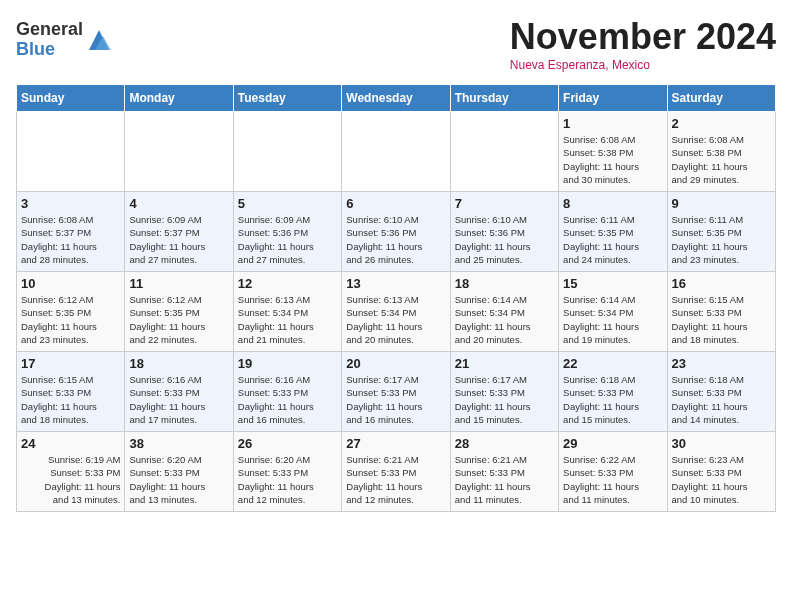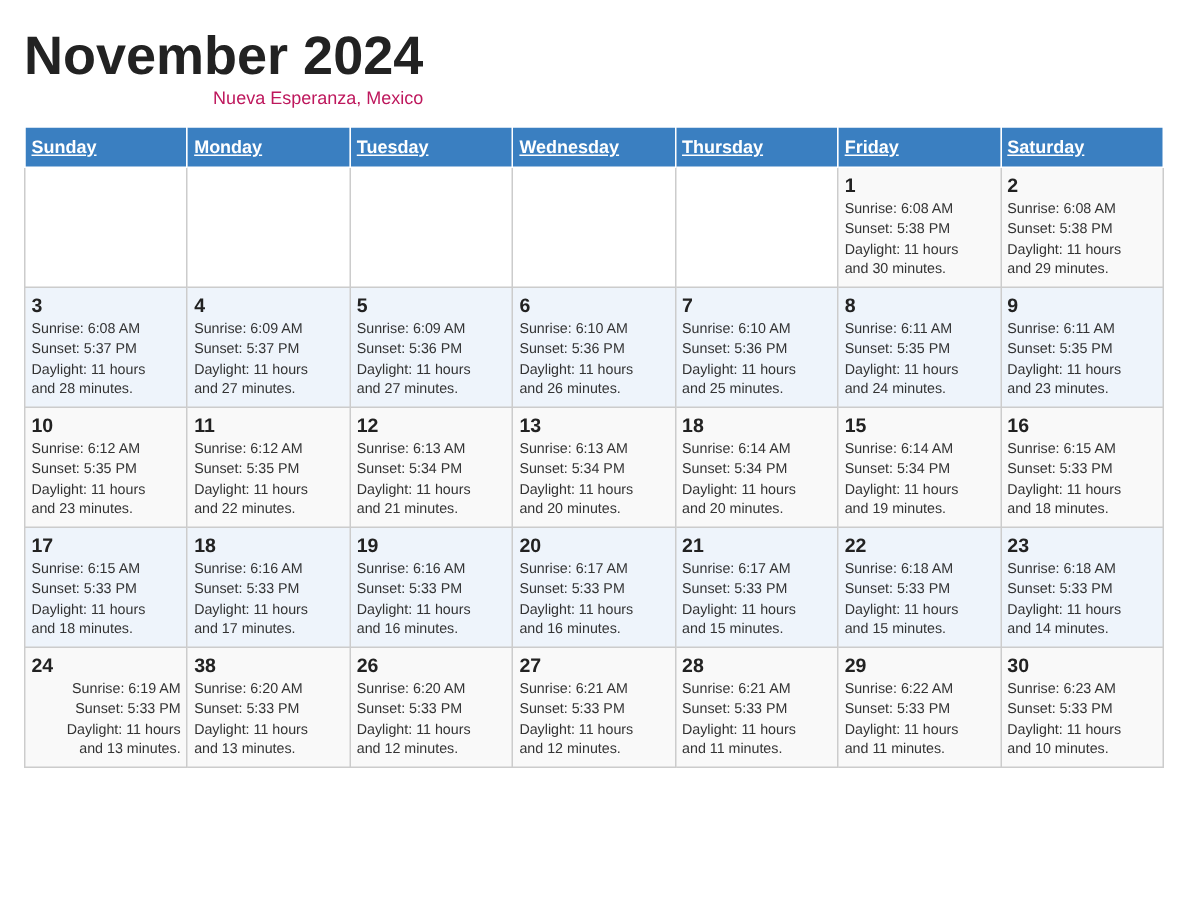--- a/index.html
+++ b/index.html
@@ -35,21 +35,20 @@
       font-size: 18px;
       font-weight: bold;
       color: #3a7fc1;
     }
     .logo-icon {
       width: 28px;
       height: 28px;
       margin-left: 2px;
     }
     .title-block {
-      text-align: right;
     }
     .month-title {
       font-size: 36px;
       font-weight: bold;
       color: #222;
     }
     .subtitle {
       font-size: 12px;
       color: #be185d;
     }
@@ -59,21 +58,20 @@
       table-layout: fixed;
     }
     thead tr th {
       background-color: #3a7fc1;
       color: #fff;
       font-size: 12px;
       font-weight: bold;
       padding: 6px 4px;
       text-align: left;
       border: 1px solid #fff;
-      text-decoration: underline;
     }
     tbody tr td {
       border: 1px solid #ccc;
       vertical-align: top;
       padding: 4px 4px 4px 4px;
       font-size: 10px;
       color: #333;
       background: #fff;
       height: 80px;
     }
@@ -96,20 +94,30 @@
       line-height: 1.4;
     }
     td.empty {
       background: #fff !important;
     }
   </style>
 </head>
 <body>
 
 <div class="header">
+  <div class="logo">
+    <div class="logo-text">
+      <span class="logo-general">General</span>
+      <span class="logo-blue">Blue</span>
+    </div>
+    <svg class="logo-icon" viewBox="0 0 28 28" xmlns="http://www.w3.org/2000/svg">
+      <polygon points="4,24 14,4 24,24" fill="#3a7fc1"></polygon>
+      <polygon points="10,24 18,10 26,24" fill="#5ba3e0" opacity="0.7"></polygon>
+    </svg>
+  </div>
   <div class="title-block">
     <div class="month-title">November 2024</div>
     <div class="subtitle">Nueva Esperanza, Mexico</div>
   </div>
 </div>
 
 <table>
   <thead>
     <tr>
     <th>Sunday</th>

